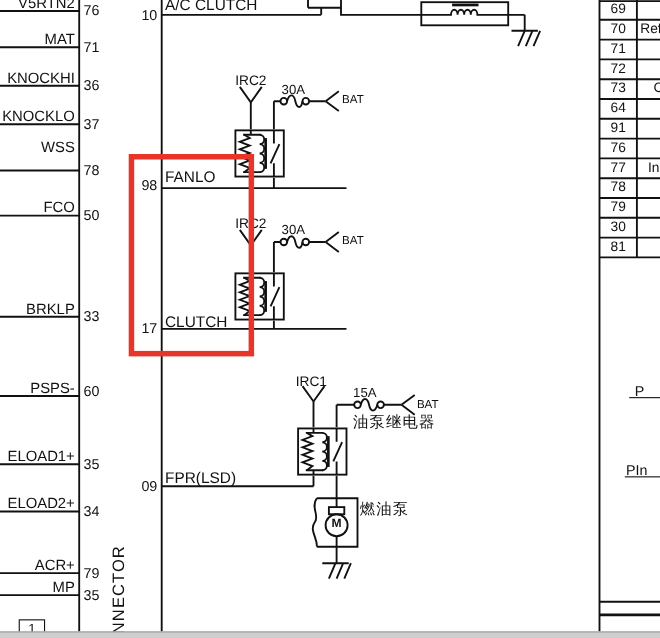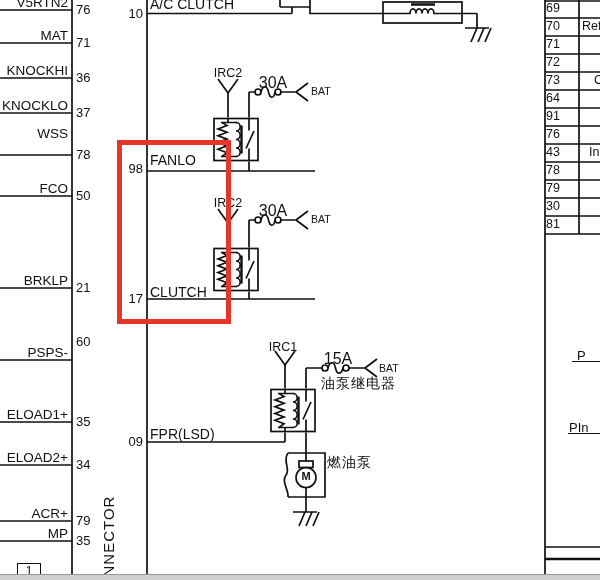--- a/index.html
+++ b/index.html
@@ -8,24 +8,24 @@
     background:#ffffff;color:#111;
     font-family:"Liberation Sans","DejaVu Sans",sans-serif;
   }
   #wires{position:absolute;left:0;top:0;z-index:1;}
   .txt{position:absolute;z-index:2;white-space:nowrap;line-height:1.05;}
   .lp-label{left:0;width:68px;text-align:right;font-size:13.5px;}
   .lp-pin{left:76px;font-size:13px;}
   .rp-pin{left:113px;width:30px;text-align:right;font-size:13px;}
   .rp-label{left:150px;font-size:14px;}
   .irc{width:34px;text-align:center;font-size:12.5px;}
-  .fuse-a{width:34px;text-align:center;font-size:16px;}
+  .fuse-a{width:34px;font-size:12px;}
   .bat{font-size:10.5px;}
   .cn{font-size:14px;letter-spacing:1px;}
-  .tbl-num{left:546px;width:32px;font-size:12.5px;}
+  .tbl-num{left:546px;width:32px;text-align:center;font-size:12.5px;}
   .frag{font-size:12.5px;}
   #connector-vert{
     position:absolute;left:100px;top:601px;z-index:2;
     transform:rotate(-90deg);transform-origin:0 0;
     font-size:15px;letter-spacing:1px;line-height:17px;white-space:nowrap;
   }
   #highlight-box{
     position:absolute;z-index:3;box-sizing:border-box;
     left:117px;top:140px;width:114px;height:184px;
     border:5.5px solid #e8352a;
@@ -116,23 +116,23 @@
 <div class="txt lp-pin" style="top:36px">71</div>
 <div class="txt lp-label" style="top:64px">KNOCKHI</div>
 <div class="txt lp-pin" style="top:71px">36</div>
 <div class="txt lp-label" style="top:99px">KNOCKLO</div>
 <div class="txt lp-pin" style="top:106px">37</div>
 <div class="txt lp-label" style="top:127px">WSS</div>
 <div class="txt lp-pin" style="top:148px">78</div>
 <div class="txt lp-label" style="top:182px">FCO</div>
 <div class="txt lp-pin" style="top:189px">50</div>
 <div class="txt lp-label" style="top:274px">BRKLP</div>
-<div class="txt lp-pin" style="top:281px">21</div>
+<div class="txt lp-pin" style="top:281px">33</div>
 <div class="txt lp-label" style="top:346px">PSPS-</div>
-<div class="txt lp-pin" style="top:335px">60</div>
+<div class="txt lp-pin" style="top:349px">60</div>
 <div class="txt lp-label" style="top:408px">ELOAD1+</div>
 <div class="txt lp-pin" style="top:415px">35</div>
 <div class="txt lp-label" style="top:451px">ELOAD2+</div>
 <div class="txt lp-pin" style="top:458px">34</div>
 <div class="txt lp-label" style="top:507px">ACR+</div>
 <div class="txt lp-pin" style="top:514px">79</div>
 <div class="txt lp-label" style="top:527px">MP</div>
 <div class="txt lp-pin" style="top:534px">35</div>
 
 <div class="txt rp-pin" style="top:7px">10</div>
@@ -163,21 +163,21 @@
 <div id="page-ref-box">1</div>
 
 <div class="txt tbl-num" style="top:2px">69</div>
 <div class="txt tbl-num" style="top:20px">70</div>
 <div class="txt tbl-num" style="top:38px">71</div>
 <div class="txt tbl-num" style="top:56px">72</div>
 <div class="txt tbl-num" style="top:74px">73</div>
 <div class="txt tbl-num" style="top:92px">64</div>
 <div class="txt tbl-num" style="top:110px">91</div>
 <div class="txt tbl-num" style="top:128px">76</div>
-<div class="txt tbl-num" style="top:146px">43</div>
+<div class="txt tbl-num" style="top:146px">77</div>
 <div class="txt tbl-num" style="top:164px">78</div>
 <div class="txt tbl-num" style="top:182px">79</div>
 <div class="txt tbl-num" style="top:200px">30</div>
 <div class="txt tbl-num" style="top:218px">81</div>
 
 <div class="txt frag" style="left:582px;top:20px">Ref</div>
 <div class="txt frag" style="left:594px;top:74px">C</div>
 <div class="txt frag" style="left:589px;top:146px">In</div>
 
 <div class="underline-frag" style="left:572px;top:349px;width:28px">

